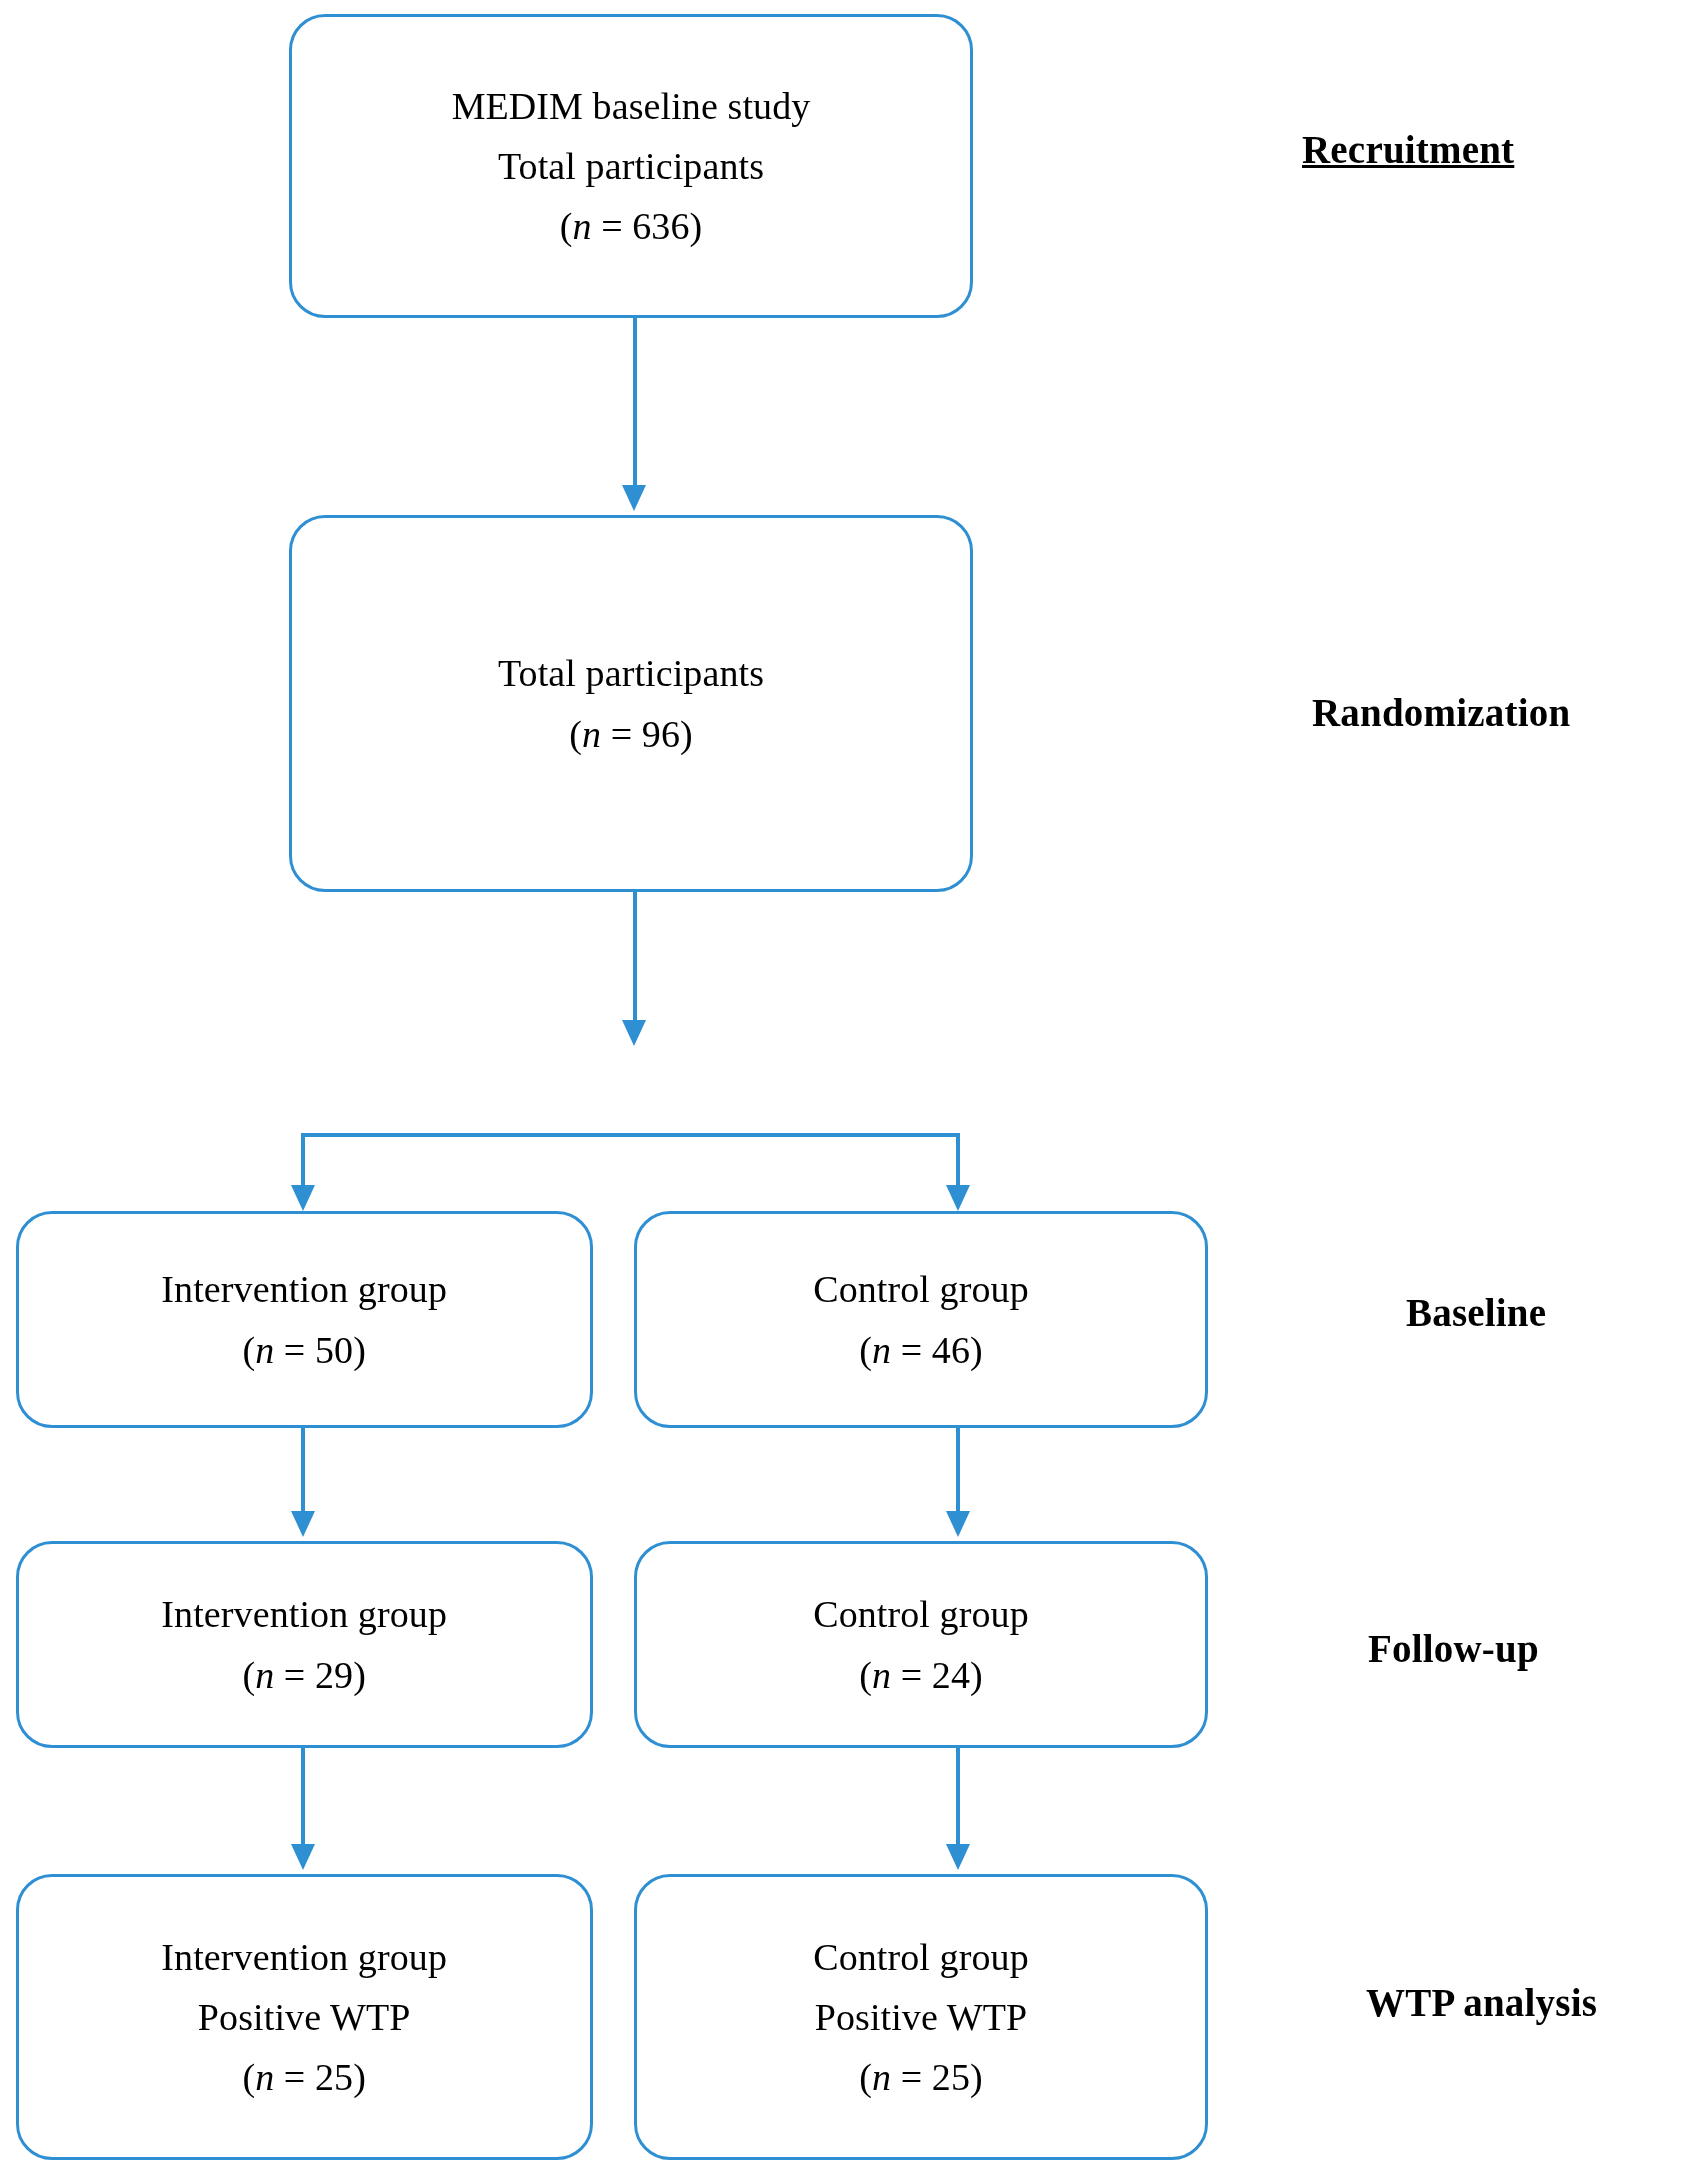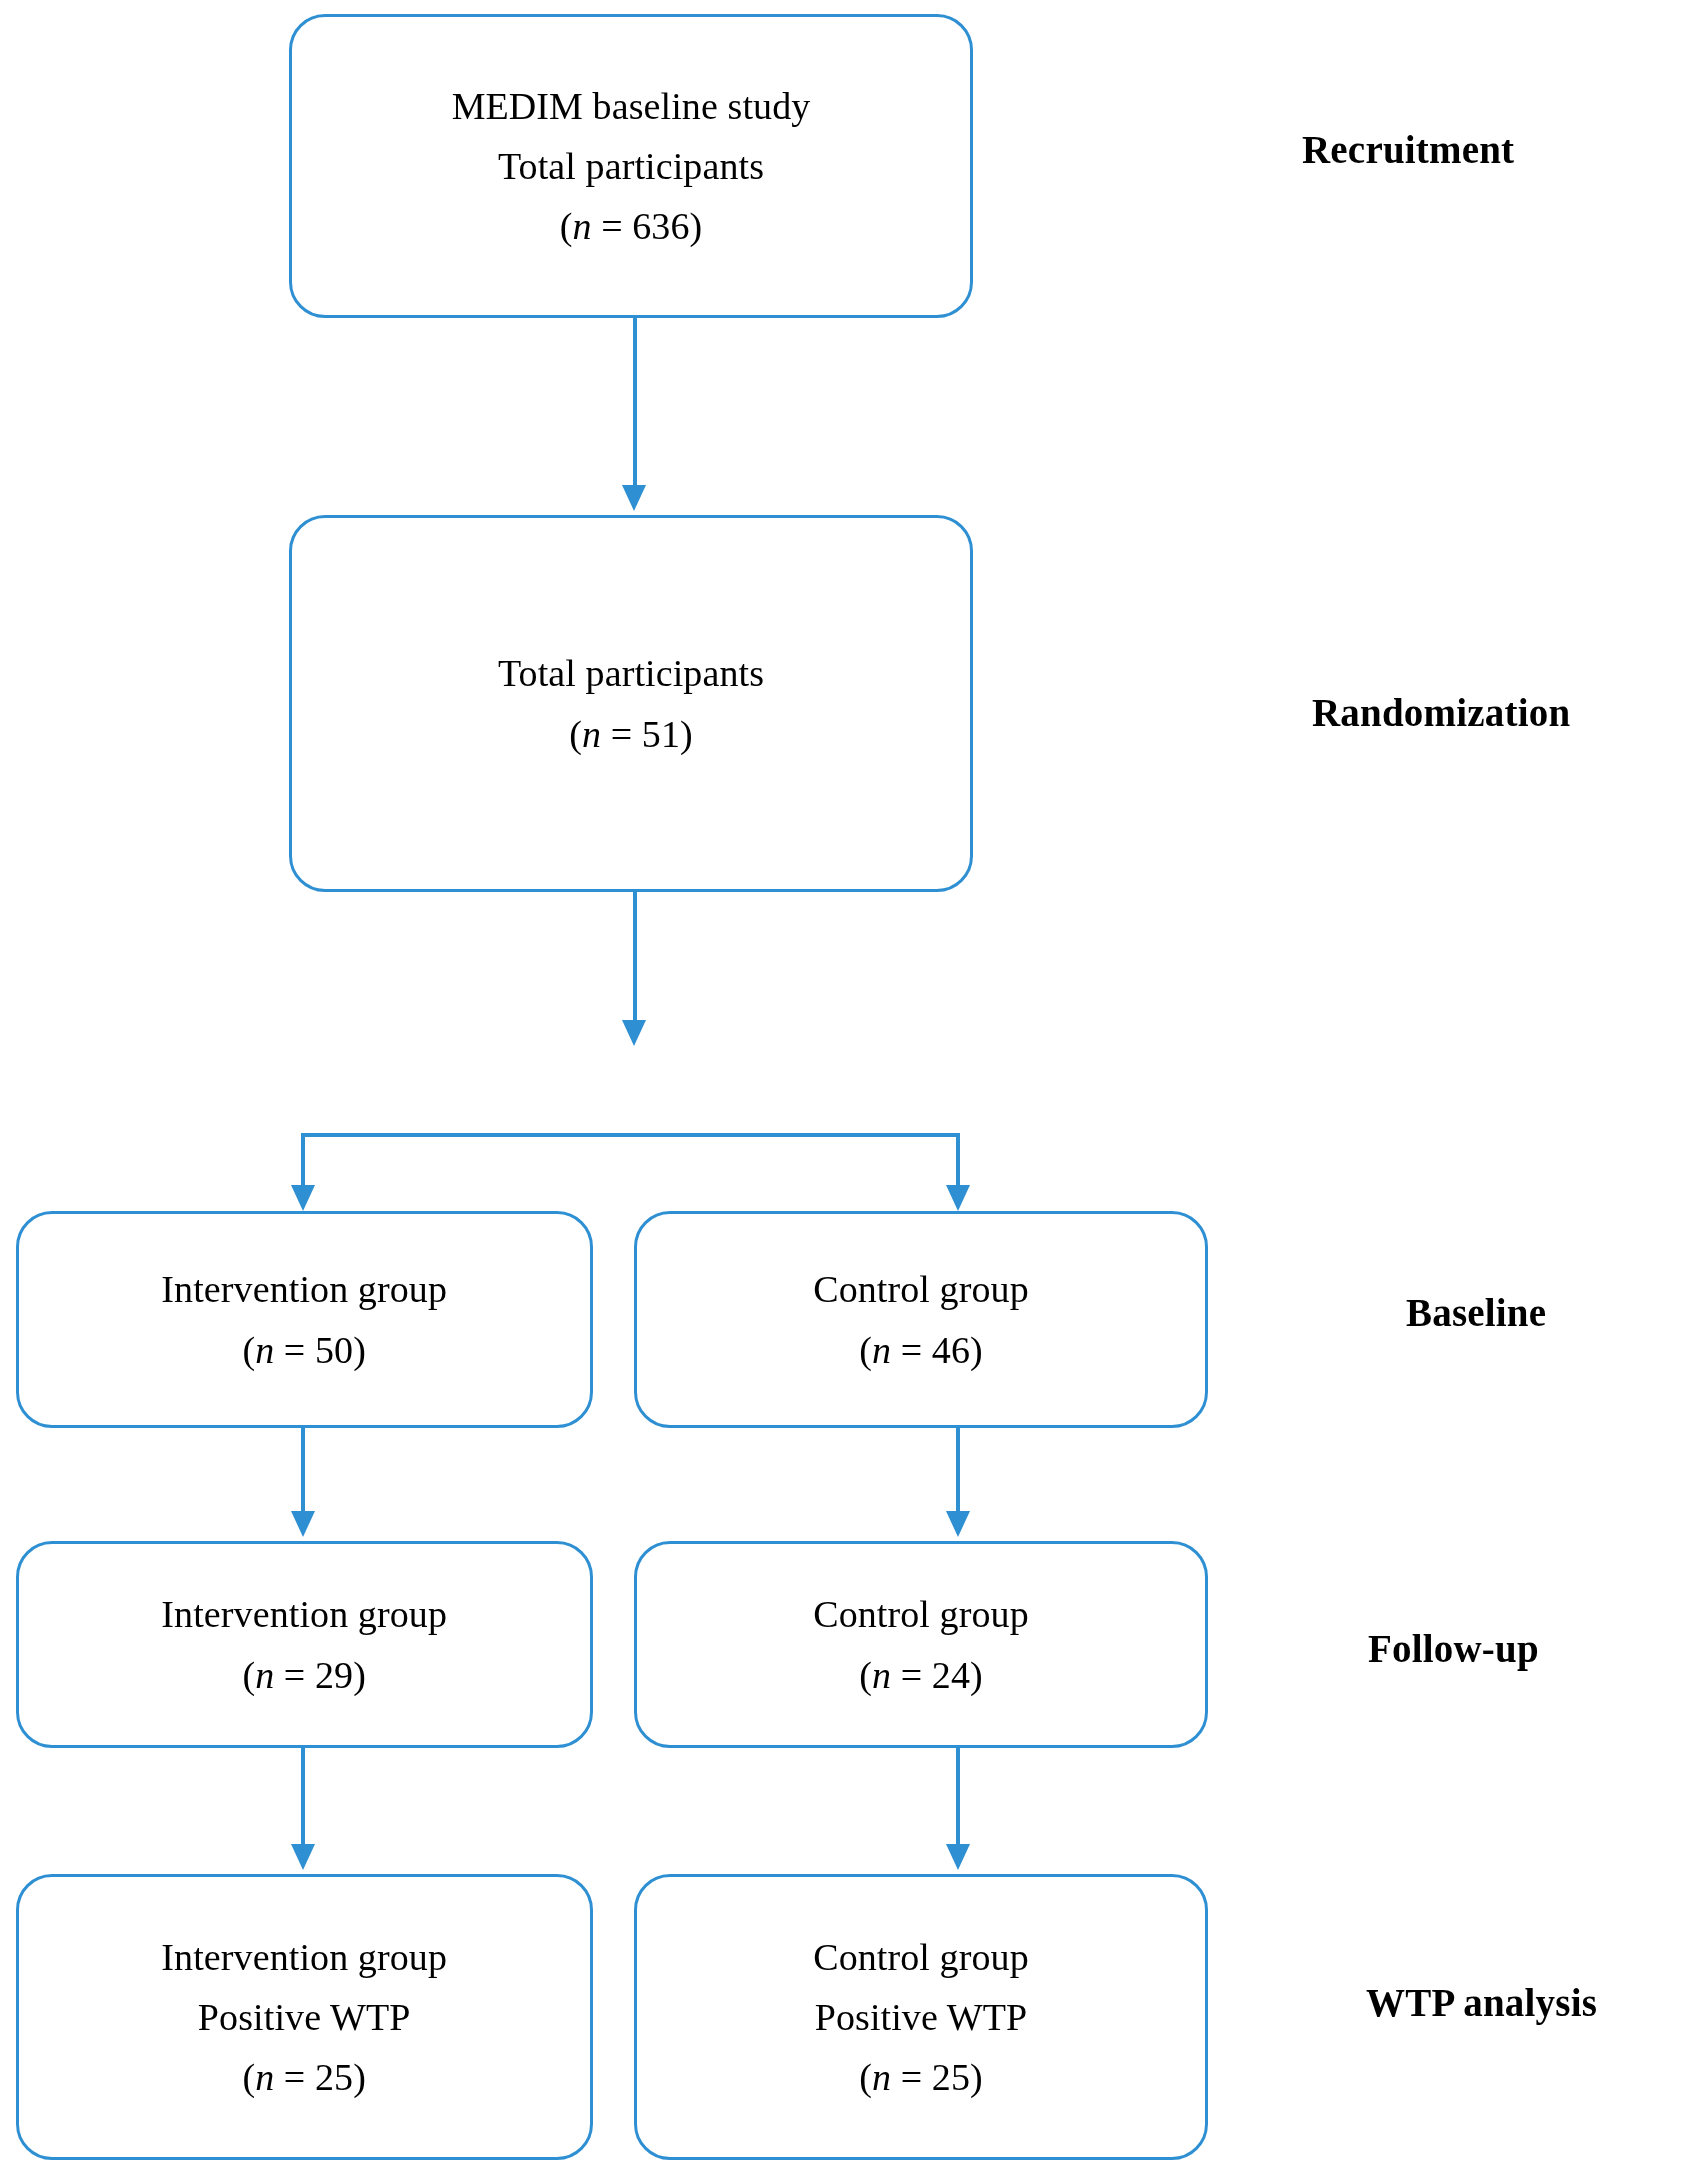--- a/index.html
+++ b/index.html
@@ -70,21 +70,21 @@
     <span class="ln">MEDIM baseline study</span>
     <span class="ln">Total participants</span>
     <span class="ln"><span>(</span><em>n</em><span> = </span><span>636</span><span>)</span></span>
   </div>
 
   <div class="vline" style="left:633px;top:317px;height:171px;"></div>
   <div class="arrowhead" style="left:622px;top:485px;"></div>
 
   <div class="node" style="left:289px;top:515px;width:684px;height:377px;">
     <span class="ln">Total participants</span>
-    <span class="ln"><span>(</span><em>n</em><span> = </span><span>51</span><span>)</span></span>
+    <span class="ln"><span>(</span><em>n</em><span> = </span><span>96</span><span>)</span></span>
   </div>
 
   <div class="vline" style="left:633px;top:890px;height:133px;"></div>
   <div class="arrowhead" style="left:622px;top:1020px;"></div>
 
   <div class="hline" style="left:301px;top:1133px;width:659px;"></div>
   <div class="vline" style="left:301px;top:1133px;height:63px;"></div>
   <div class="arrowhead" style="left:291px;top:1185px;"></div>
   <div class="vline" style="left:956px;top:1133px;height:63px;"></div>
   <div class="arrowhead" style="left:946px;top:1185px;"></div>
@@ -124,20 +124,20 @@
     <span class="ln">Positive WTP</span>
     <span class="ln"><span>(</span><em>n</em><span> = </span><span>25</span><span>)</span></span>
   </div>
 
   <div class="node" style="left:634px;top:1874px;width:574px;height:286px;">
     <span class="ln">Control group</span>
     <span class="ln">Positive WTP</span>
     <span class="ln"><span>(</span><em>n</em><span> = </span><span>25</span><span>)</span></span>
   </div>
 
-  <div class="stage-label" style="left:1302px;top:127px;">Recruitment</div>
+  <div class="stage-label" style="left:1302px;top:127px;text-decoration:underline;">Recruitment</div>
   <div class="stage-label" style="left:1312px;top:690px;">Randomization</div>
   <div class="stage-label" style="left:1365px;top:1290px;margin-left:41px;">Baseline</div>
   <div class="stage-label" style="left:1368px;top:1626px;text-align:center;">Follow-up</div>
   <div class="stage-label" style="left:1366px;top:1980px;">WTP analysis</div>
 
 </div>
 
 
 </body></html>

